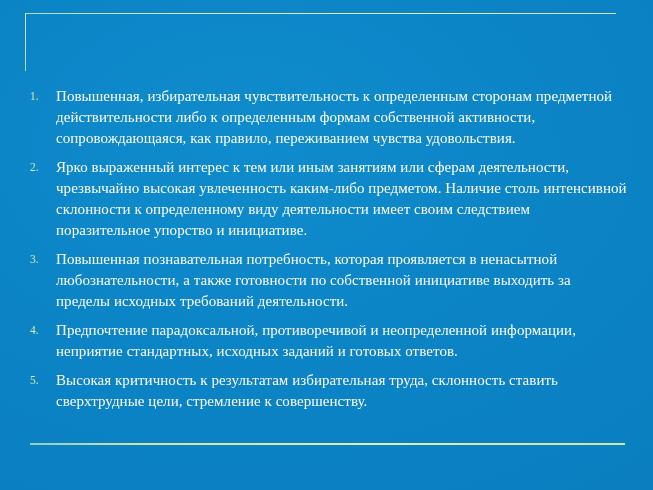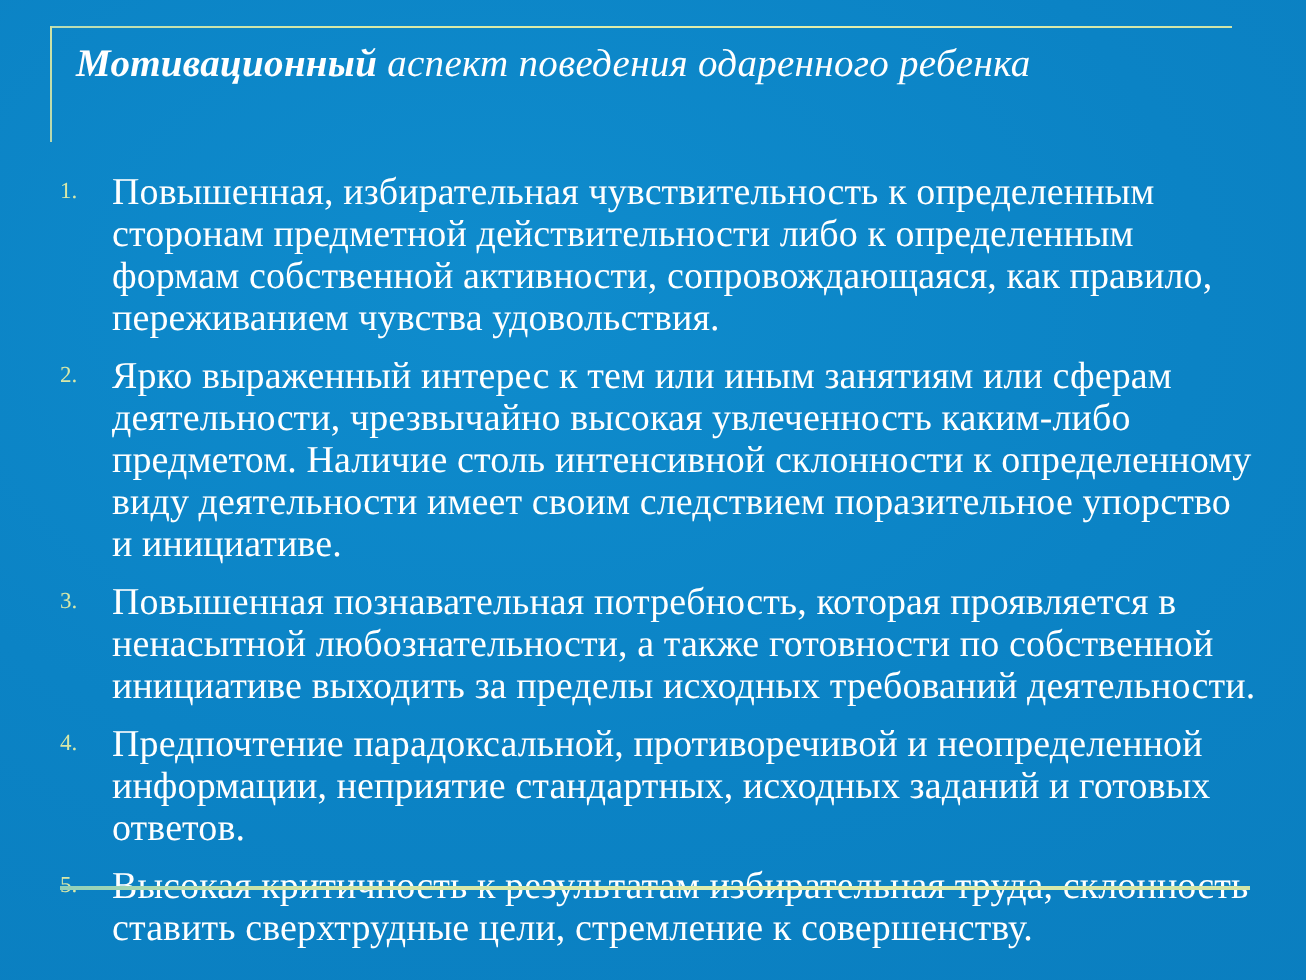--- a/index.html
+++ b/index.html
@@ -90,21 +90,21 @@
     line-height: 21px;
     text-align: left;
     padding-left: 2px;
     box-sizing: border-box;
     font-family: "Liberation Serif", "DejaVu Serif", serif;
   }
 
   .item-text {
     flex: 1 1 auto;
     color: #ffffff;
-    font-size: 19px;
+    font-size: 15px;
     line-height: 21px;
     text-align: left;
     letter-spacing: 0.05px;
   }
 
   
   #bottom-rule {
     position: absolute;
     left: 30px;
     top: 443px;
@@ -115,23 +115,20 @@
 </style>
 </head>
 <body>
 
 <div id="slide">
 
   <div id="title-block">
     <div id="title-rule-overlay"></div>
     <div id="title-line-overlay"></div>
 
-    <div class="title-line">
-      <span class="title-strong">Мотивационный</span><span> аспект поведения одаренного ребенка</span>
-    </div>
   </div>
 
   <div id="body-list">
 
     <div class="list-item">
       <div class="item-number">1.</div>
       <div class="item-text">Повышенная, избирательная чувствительность к определенным сторонам предметной действительности либо к определенным формам собственной активности, сопровождающаяся, как правило, переживанием чувства удовольствия.</div>
     </div>
 
     <div class="list-item">

